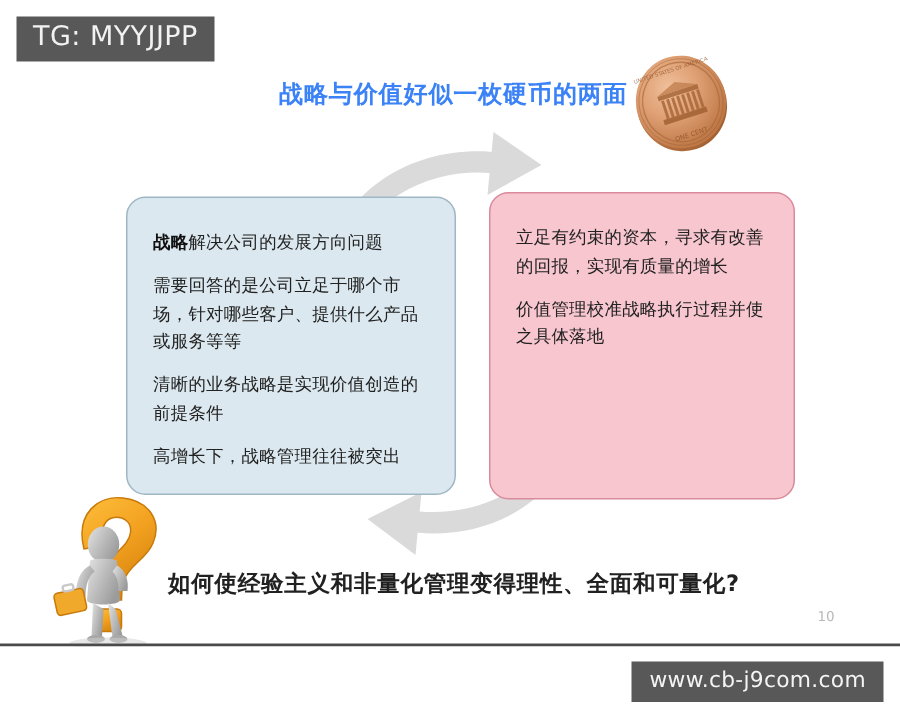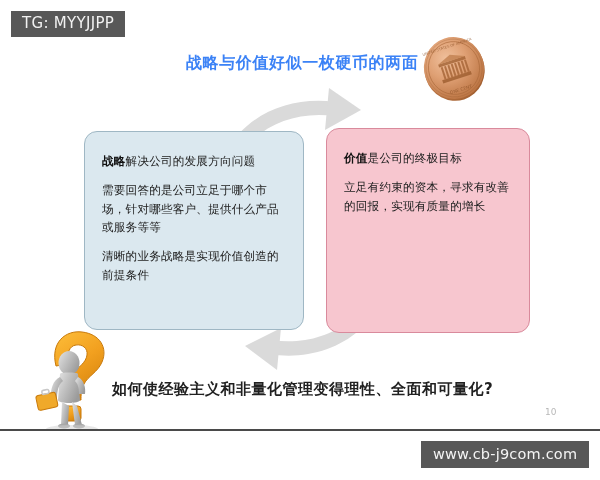--- a/index.html
+++ b/index.html
@@ -22,21 +22,21 @@
     background: #ffffff;
   }
 
   
   .tg-tag {
     position: absolute;
     left: 11px;
     top: 11px;
     background: #585858;
     color: #f2f2f2;
-    font-size: 15px;
+    font-size: 18px;
     letter-spacing: 0.3px;
     padding: 4px 11px 5px 11px;
     line-height: 1.15;
     white-space: nowrap;
   }
 
   
   .slide-title {
     position: absolute;
     left: 186px;
@@ -229,27 +229,26 @@
       </g>
     </svg>
   </div>
 
   <div class="box box-left">
     <p>
       <span class="lead">战略</span><span>解决公司的发展方向问题</span>
     </p>
     <p>需要回答的是公司立足于哪个市场，针对哪些客户、提供什么产品或服务等等</p>
     <p>清晰的业务战略是实现价值创造的前提条件</p>
+    <p>高增长下，战略管理往往被突出</p>
   </div>
 
   <div class="box box-right">
-    <p>
-      <span class="lead">价值</span><span>是公司的终极目标</span>
-    </p>
     <p>立足有约束的资本，寻求有改善的回报，实现有质量的增长</p>
+    <p>价值管理校准战略执行过程并使之具体落地</p>
   </div>
 
   <div class="qfig">
     <svg width="104" height="112" viewBox="0 0 104 112">
       <defs>
         <linearGradient id="qmGrad" x1="0" y1="0" x2="1" y2="1">
           <stop offset="0%" stop-color="#fcc council"></stop>
         </linearGradient>
         <linearGradient id="qOrange" x1="0" y1="0" x2="0.6" y2="1">
           <stop offset="0%" stop-color="#ffc martin"></stop>

